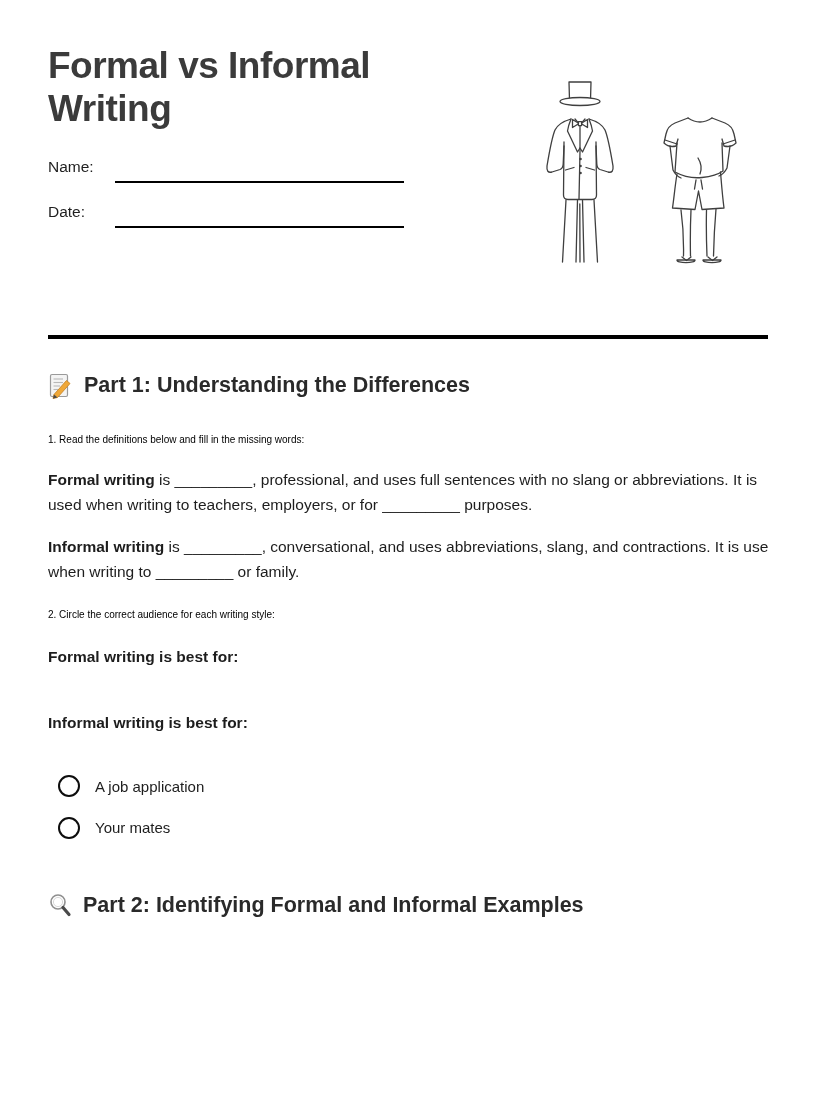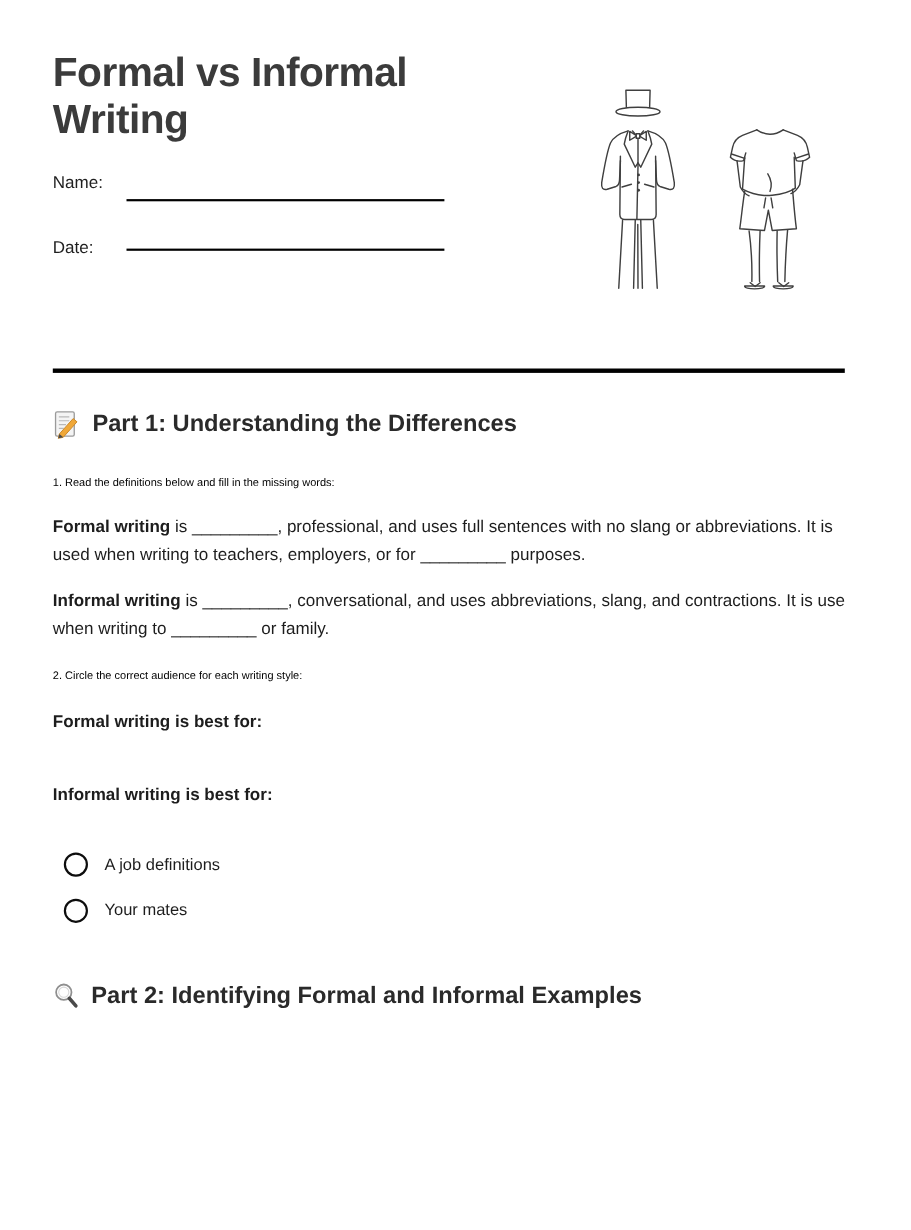--- a/index.html
+++ b/index.html
@@ -106,21 +106,21 @@
 
 <div class="page">
 
   <h1 class="doc-title">Formal vs Informal Writing</h1>
 
   <div class="field-row" style="top:158px;">
     <span class="field-label">Name:</span>
   </div>
   <div class="write-line" style="top:181px;"></div>
 
-  <div class="field-row" style="top:217px;">
+  <div class="field-row" style="top:203px;">
     <span class="field-label">Date:</span>
   </div>
   <div class="write-line" style="top:226px;"></div>
 
   <div class="illustration">
     <svg width="260" height="212" viewBox="0 0 260 212" fill="none" stroke="#3f3f3f" stroke-width="1.3" stroke-linejoin="round" stroke-linecap="round">
 
       <path d="M49 20 L71 20 L70.5 38 L49.5 38 Z" fill="#ffffff"></path>
       <ellipse cx="60" cy="39.5" rx="20" ry="4" fill="#ffffff"></ellipse>
 
@@ -206,21 +206,21 @@
     <p class="q-bold mt20" style="margin-top:21px;">2. Circle the correct audience for each writing style:</p>
 
     <p class="sub-label mt21">Formal writing is best for:</p>
 
 
     <p class="sub-label gap-informal">Informal writing is best for:</p>
 
     <div class="options second">
       <div class="option-row">
         <span class="radio-circle"></span>
-        <span class="option-label">A job definitions</span>
+        <span class="option-label">A job application</span>
       </div>
       <div class="option-row">
         <span class="radio-circle"></span>
         <span class="option-label">Your mates</span>
       </div>
     </div>
 
     <h2 class="part-heading part2">
       <span class="icon-box">
         <svg width="24" height="25" viewBox="0 0 24 25">

